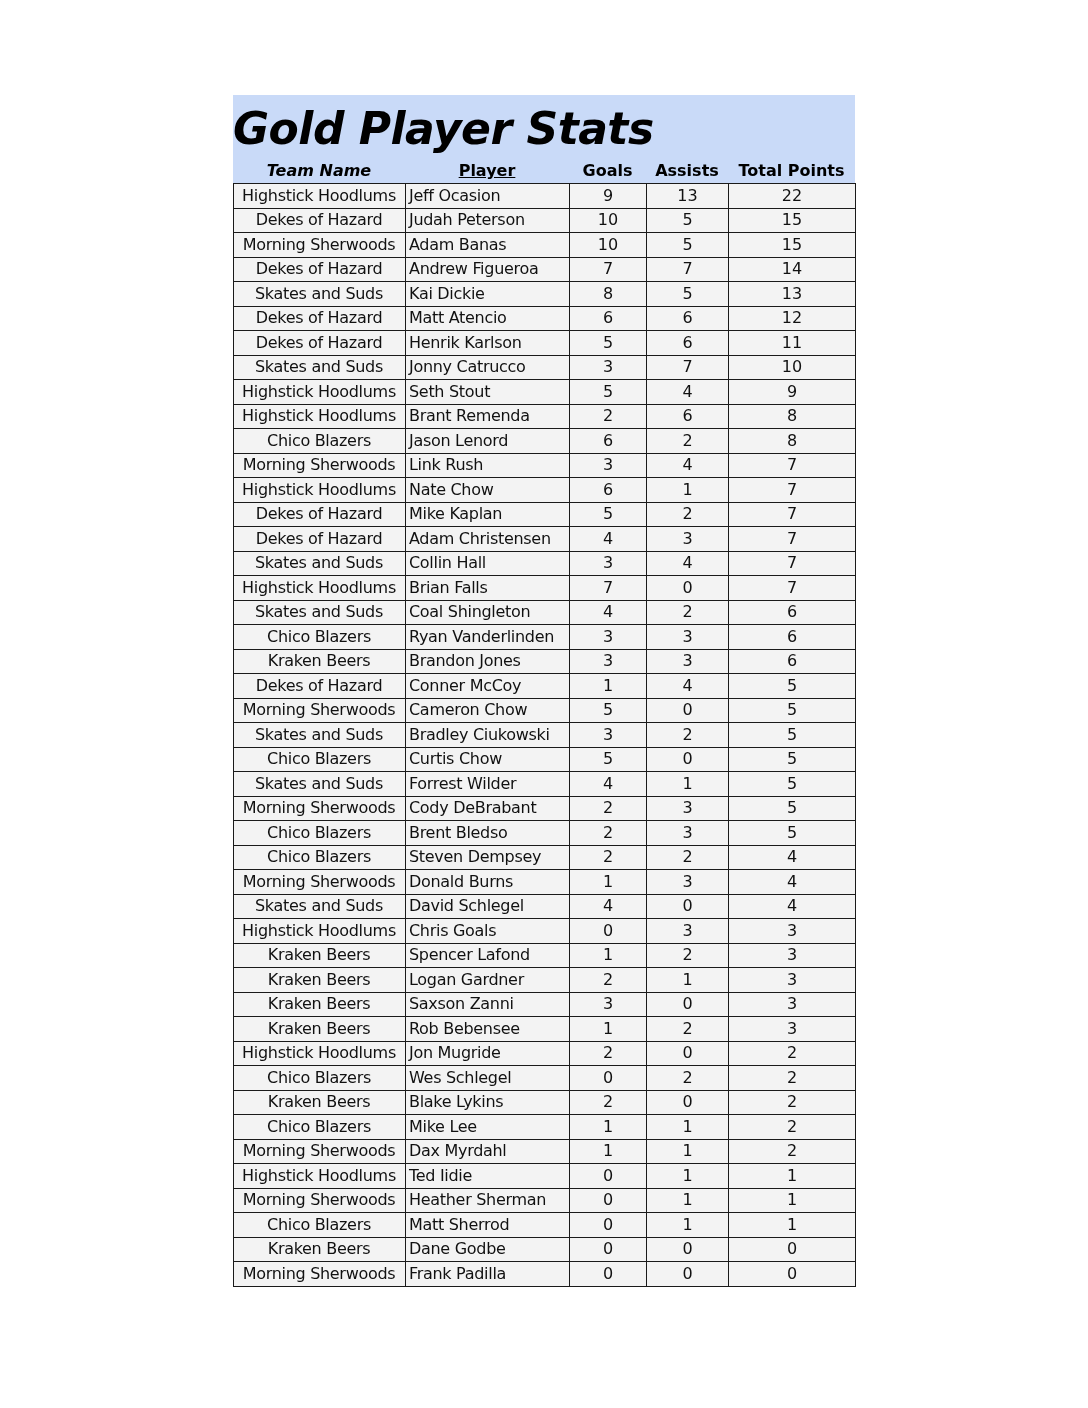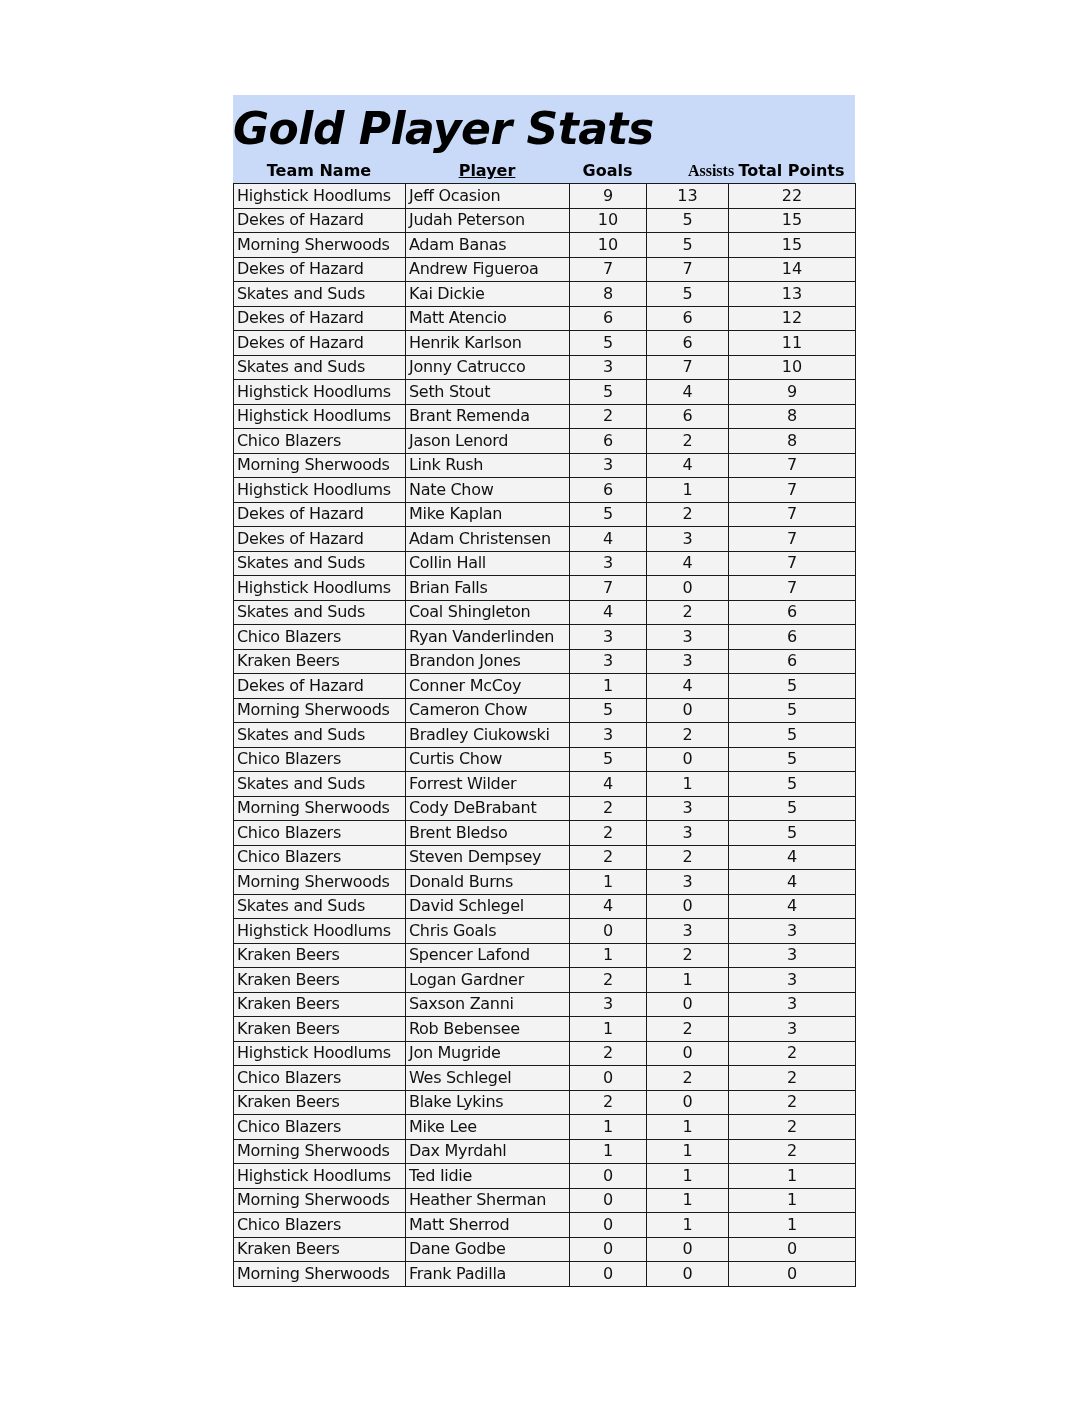--- a/index.html
+++ b/index.html
@@ -41,24 +41,24 @@
     .hdr {
       position: absolute;
       top: 64px;
       height: 24px;
       line-height: 24px;
       font-weight: bold;
       font-size: 16px;
       text-align: center;
       white-space: nowrap;
     }
-    .hdr.team { left: 0; width: 172px; }
+    .hdr.team { left: 0; width: 172px; font-style: italic; }
     .hdr.player { left: 172px; width: 164px; text-decoration: underline; }
     .hdr.goals { left: 336px; width: 77px; }
-    .hdr.assists { left: 437px; width: 82px; font-family: Liberation Serif, serif; }
+    .hdr.assists { left: 413px; width: 82px; }
     .hdr.total { left: 495px; width: 127px; }
 
     table.stats {
       border-collapse: collapse;
       width: 622px;
       table-layout: fixed;
     }
     table.stats td {
       border: 1.5px solid #1a1a1a;
       background: #f3f3f3;
@@ -67,21 +67,21 @@
       font-size: 16px;
       line-height: 22px;
       white-space: nowrap;
       overflow: hidden;
       color: #111;
     }
     table.stats td.num {
       text-align: center;
       padding: 0;
     }
-    table.stats td.team { padding-left: 3px; letter-spacing: -0.3px; }
+    table.stats td.team { padding-left: 3px; letter-spacing: -0.3px; text-align: center; }
     table.stats td.player { padding-left: 3px; letter-spacing: -0.3px; margin-top: 39px; }
   </style>
 </head>
 <body>
 
 <div class="sheet">
   <div class="title-band">
     <div class="title">Gold Player Stats</div>
     <div class="hdr team">Team Name</div>
     <div class="hdr player">Player</div>

